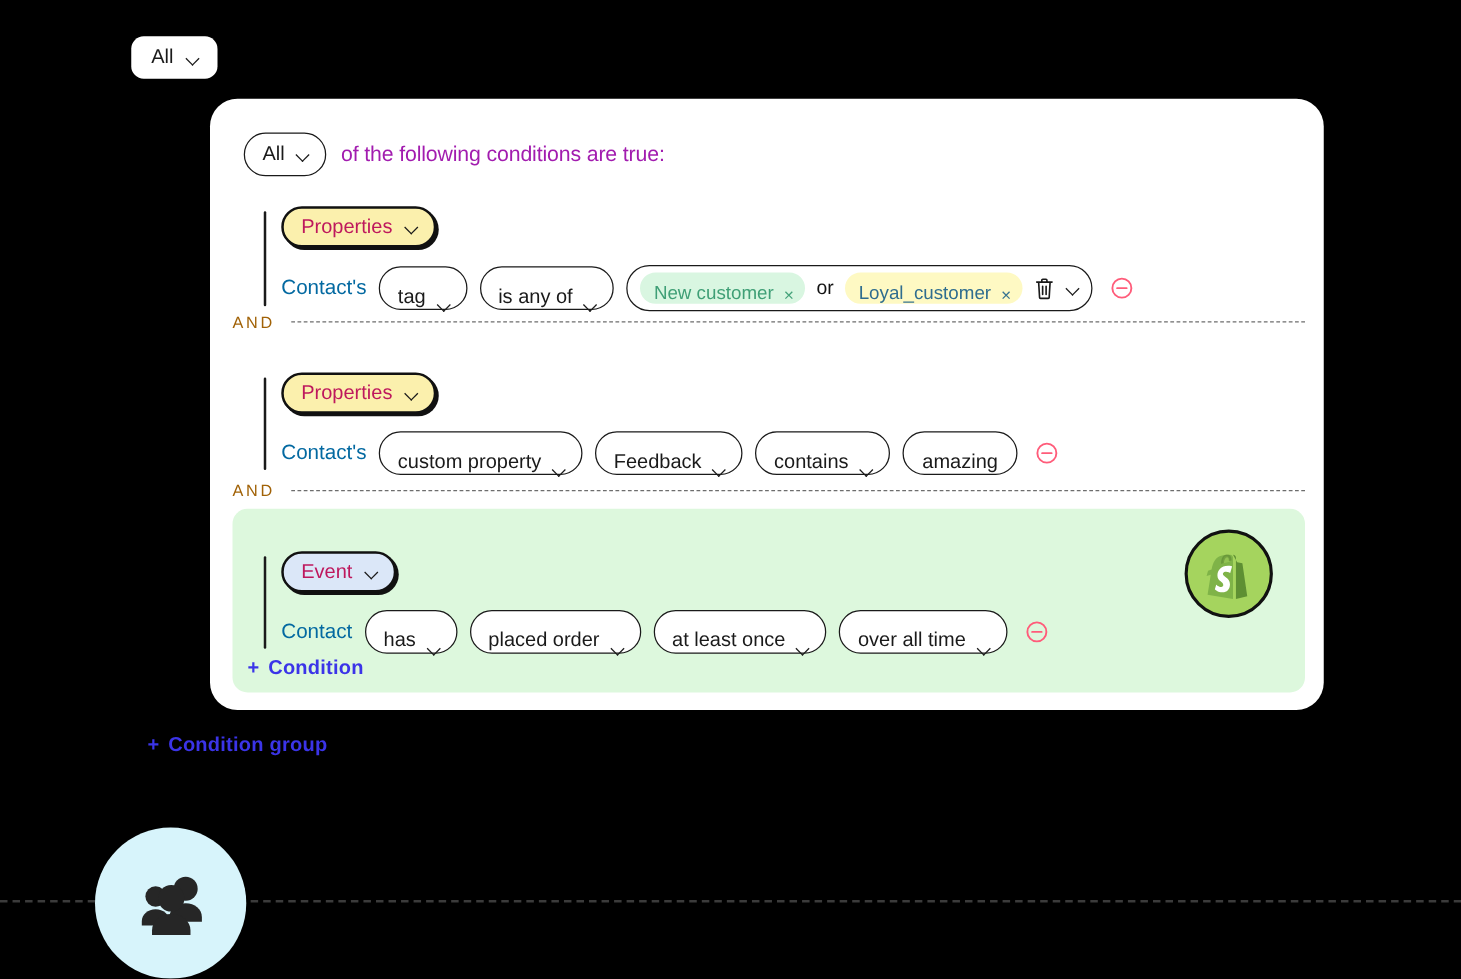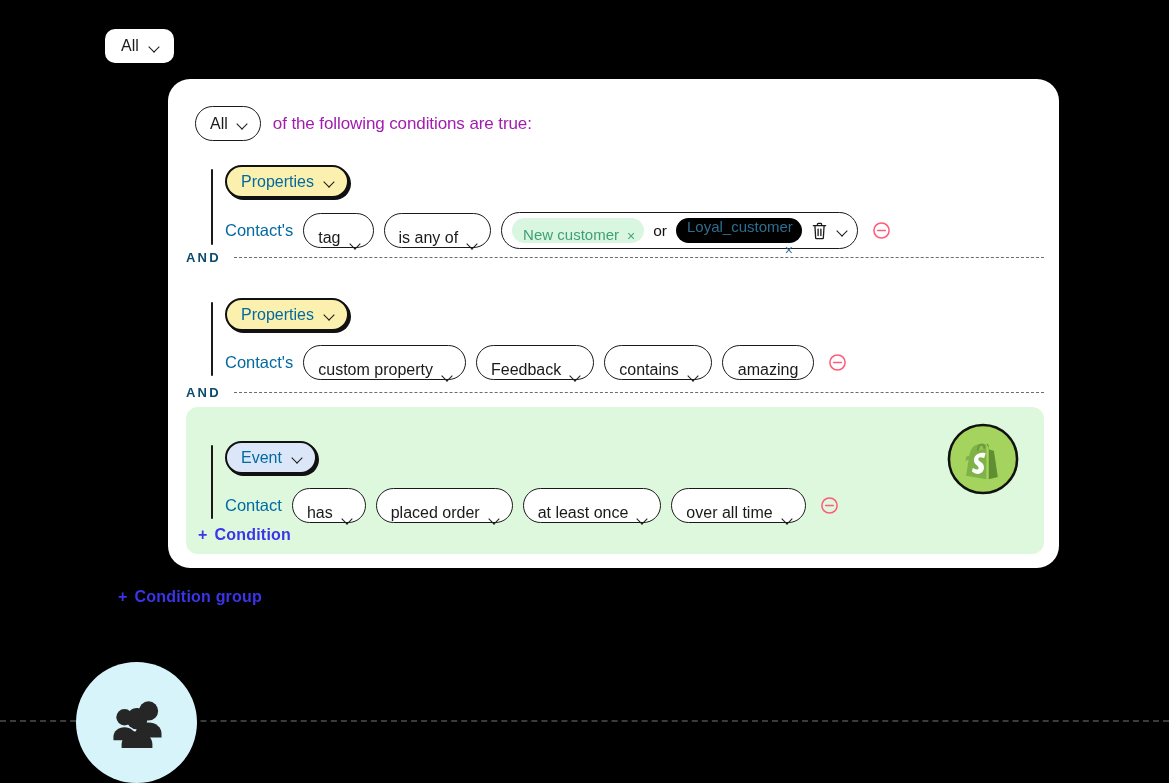--- a/index.html
+++ b/index.html
@@ -98,21 +98,21 @@
   }
   .badge {
     display: inline-flex;
     align-items: center;
     gap: 10px;
     height: 33px;
     padding: 0 12px 0 14px;
     border: 2px solid #111111;
     border-radius: 17px;
     font-size: 16px;
-    color: #0369a1;
+    color: #be185d;
     box-sizing: border-box;
     box-shadow: 2px 2px 0 #111111;
     white-space: nowrap;
   }
   .badge-properties { background: #fbf0ad; }
   .badge-event { background: #dbe7f8; }
 
   .row {
     display: flex;
     align-items: center;
@@ -157,21 +157,21 @@
     display: inline-flex;
     align-items: flex-end;
     gap: 8px;
     height: 25px;
     padding: 0 9px 0 11px;
     border-radius: 13px;
     font-size: 15px;
     white-space: nowrap;
   }
   .chip-green { background: #d9f6e1; color: #3f9f76; }
-  .chip-blue  { background: #000000; color: #2f6d8f; flex-direction: column; }
+  .chip-blue  { background: #fef9c3; color: #2f6d8f; }
   .chip-x {
     font-size: 14px;
     line-height: 1;
     opacity: .95;
   }
   .or-text {
     font-size: 15.5px;
     color: #121212;
   }
 
@@ -211,22 +211,22 @@
     position: absolute;
     left: 18px;
     width: 858px;
     display: flex;
     align-items: center;
     gap: 13px;
   }
   .and-label {
     font-size: 13px;
     letter-spacing: 2.2px;
-    color: #0c4a6e;
-    font-weight: 700;
+    color: #a16207;
+    font-weight: 400;
   }
   .and-line {
     flex: 1;
     height: 0;
     border-top: 1.5px dashed #6d6d6d;
   }
 
   
   .event-panel {
     position: absolute;

